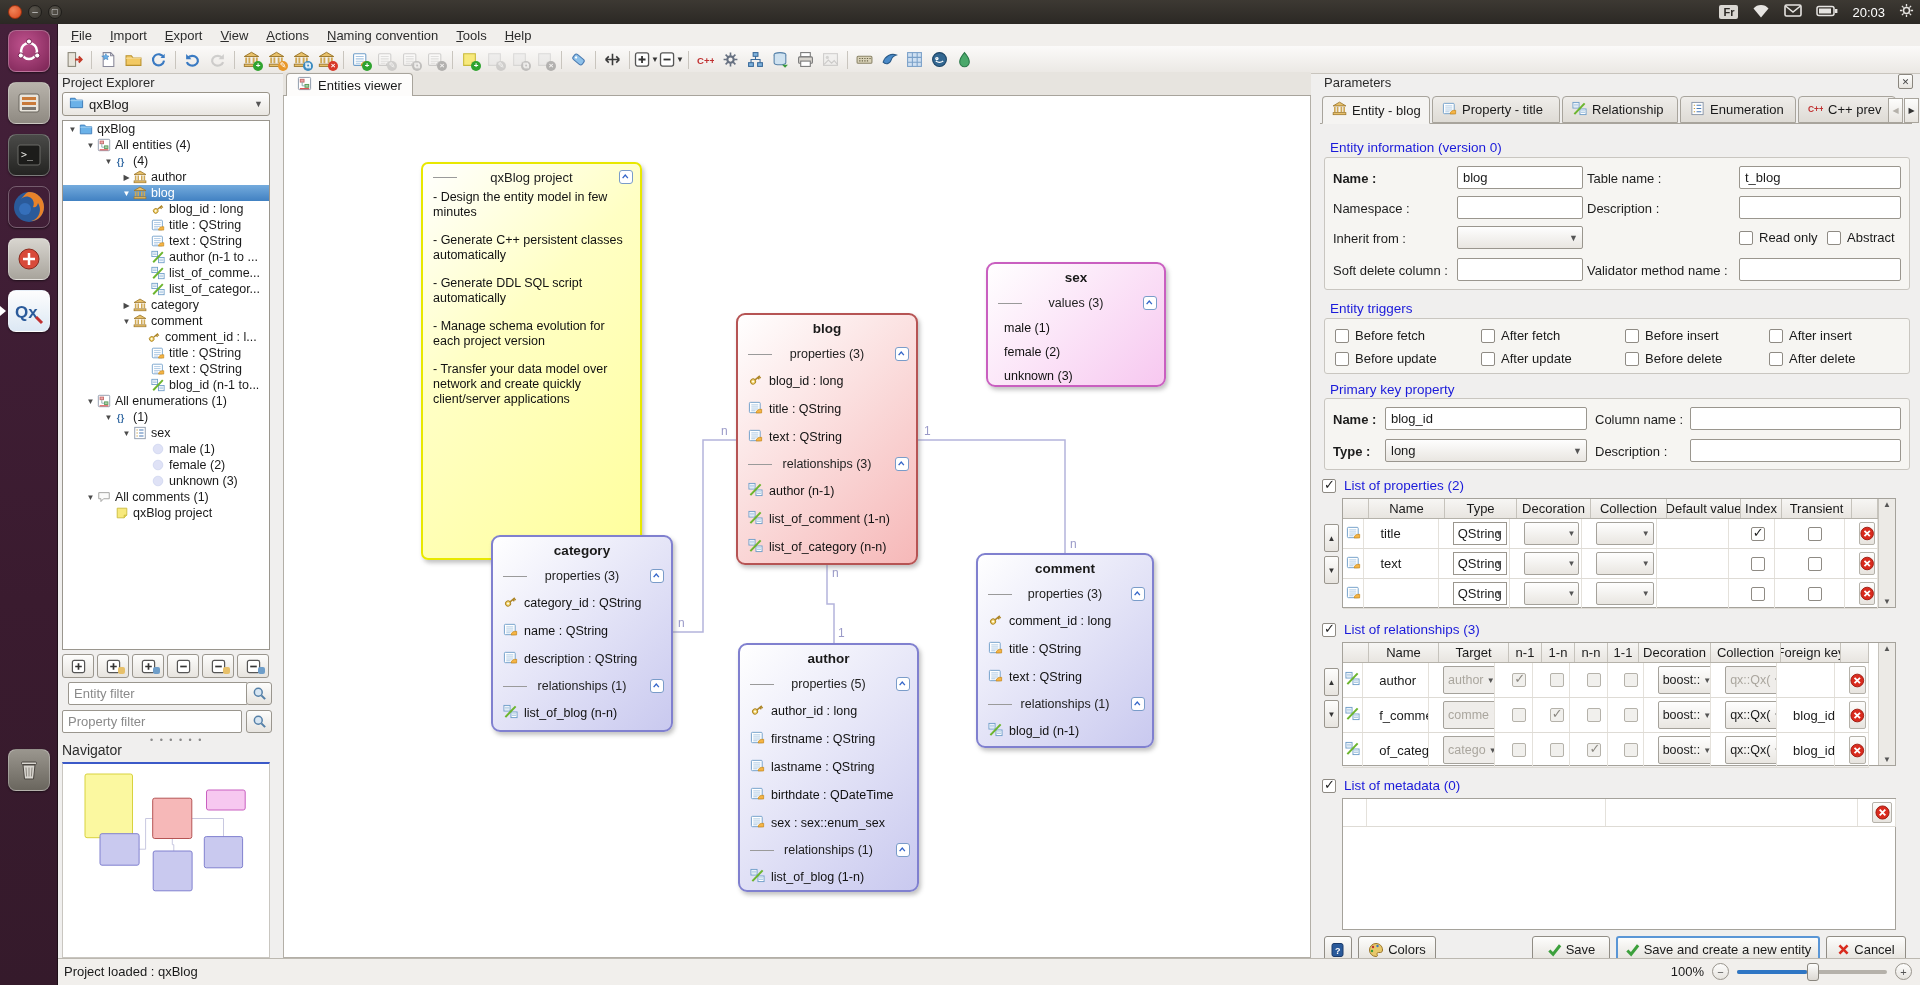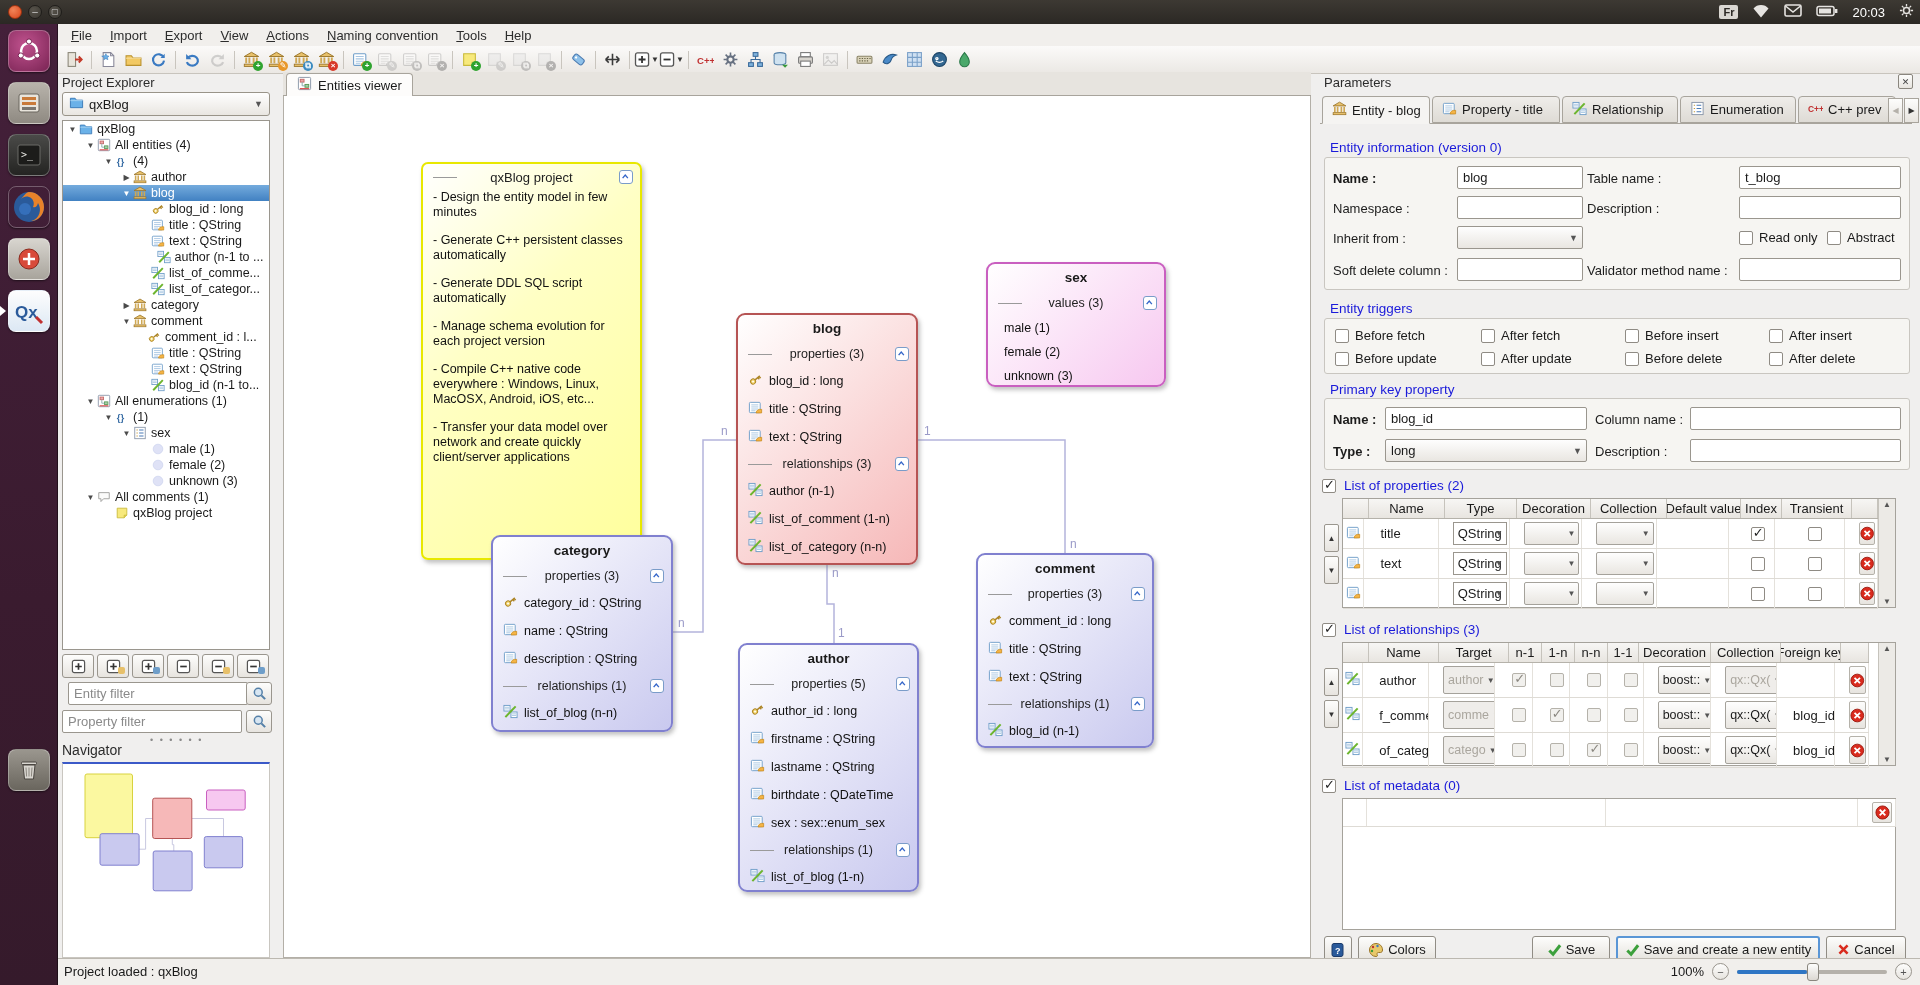--- a/index.html
+++ b/index.html
@@ -526,21 +526,21 @@
       <span class="texp"></span>
       <span class="ticon">
         <svg width="14" height="14" viewBox="0 0 16 16">
           <rect x="1.5" y="2.5" width="11.5" height="11" rx="1" fill="#fff" stroke="#6f9ec9"></rect>
           <path d="M3.5 5.2h7.5M3.5 7.4h7.5M3.5 9.6h7.5M3.5 11.5h4.5" stroke="#a8c6e2"></path>
           <path d="M8.6 13.8C9 10.8 11 9.6 14.6 10l-.1 3.8z" fill="#f5b445" stroke="#c78a1e" stroke-width=".8"></path>
         </svg>
       </span>
       <span class="tlabel">text : QString</span>
     </div>
-    <div class="trow" style="padding-left: 76px; justify-content: center;">
+    <div class="trow" style="padding-left: 76px;">
       <span class="texp"></span>
       <span class="ticon">
         <svg width="14" height="14" viewBox="0 0 16 16">
           <rect x="1" y="1.5" width="6.5" height="6" fill="#fff" stroke="#6f9ec9"></rect>
           <path d="M2 3.5h4.5M2 5.2h4.5" stroke="#a8c6e2"></path>
           <rect x="8.5" y="8.5" width="6.5" height="6" fill="#fff" stroke="#6f9ec9"></rect>
           <path d="M9.5 10.5h4.5M9.5 12.2h4.5" stroke="#a8c6e2"></path>
           <path d="M2.5 14L13.5 2.5" stroke="#6cb52e" stroke-width="2.2"></path>
         </svg>
       </span>
@@ -823,21 +823,20 @@
         <span class="colbtn">
           <svg width="12" height="12" viewBox="0 0 16 16">
             <path d="M3.5 9.5L7 5.5l3.5 4" fill="none" stroke="#3465c9" stroke-width="1.8"></path>
           </svg>
         </span>
       </div>
       <div class="npara">- Design the entity model in few minutes</div>
       <div class="npara">- Generate C++ persistent classes automatically</div>
       <div class="npara">- Generate DDL SQL script automatically</div>
       <div class="npara">- Manage schema evolution for each project version</div>
-      <div class="npara">- Compile C++ native code everywhere : Windows, Linux, MacOSX, Android, iOS, etc...</div>
       <div class="npara">- Transfer your data model over network and create quickly client/server applications</div>
     </div>
     <div class="ent" style="left: 452px; top: 217px; width: 182px; height: 252px; border-color: rgb(182, 84, 84); background: linear-gradient(135deg, rgb(255, 255, 255) 0%, rgb(246, 184, 184) 100%);">
       <div class="ttl">blog</div>
       <div class="sechead">
         <span class="dash"></span>
         <span>properties (3)</span>
         <span class="colbtn">
           <svg width="12" height="12" viewBox="0 0 16 16">
             <path d="M3.5 9.5L7 5.5l3.5 4" fill="none" stroke="#3465c9" stroke-width="1.8"></path>

